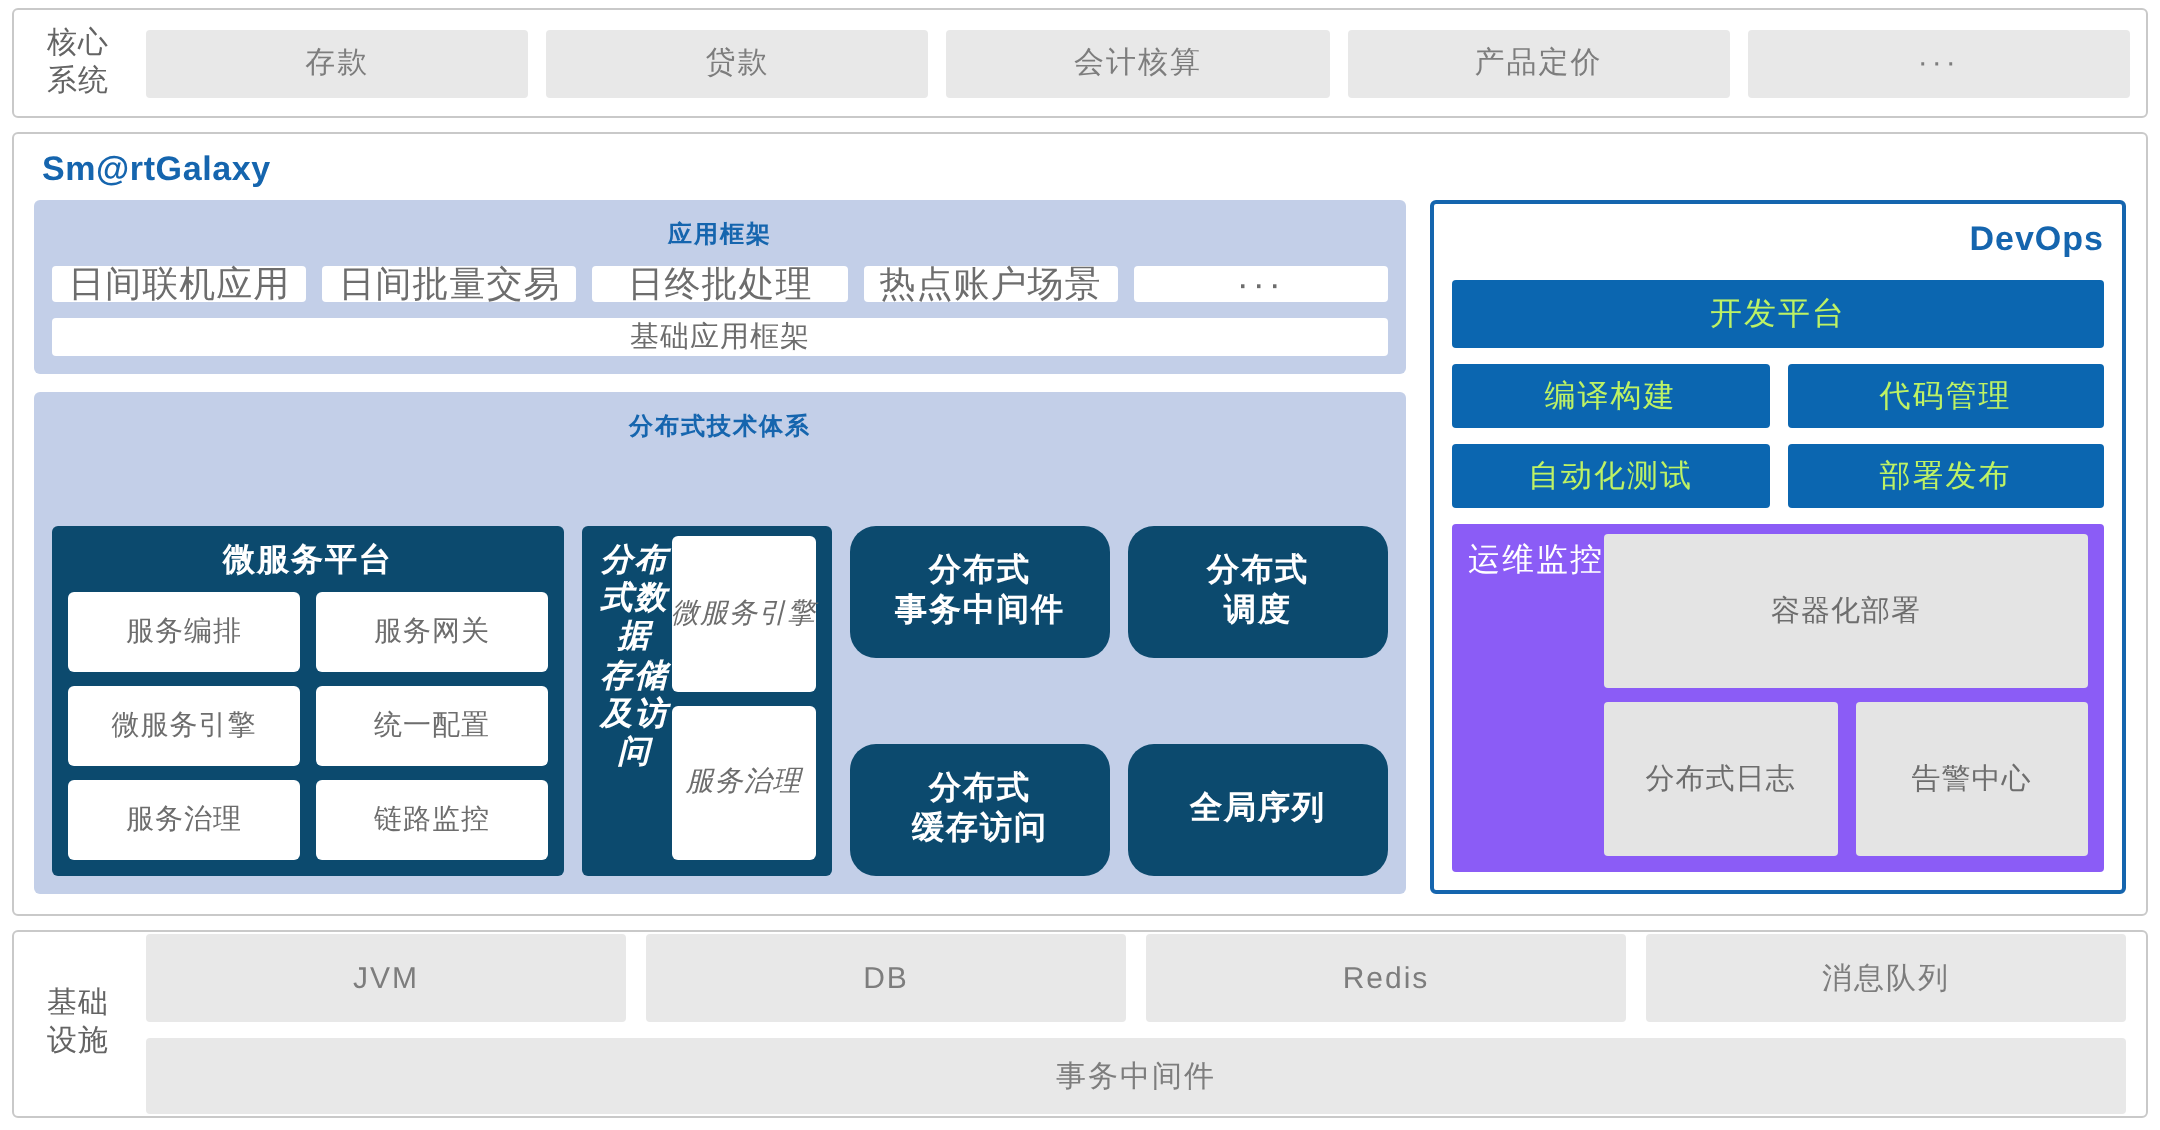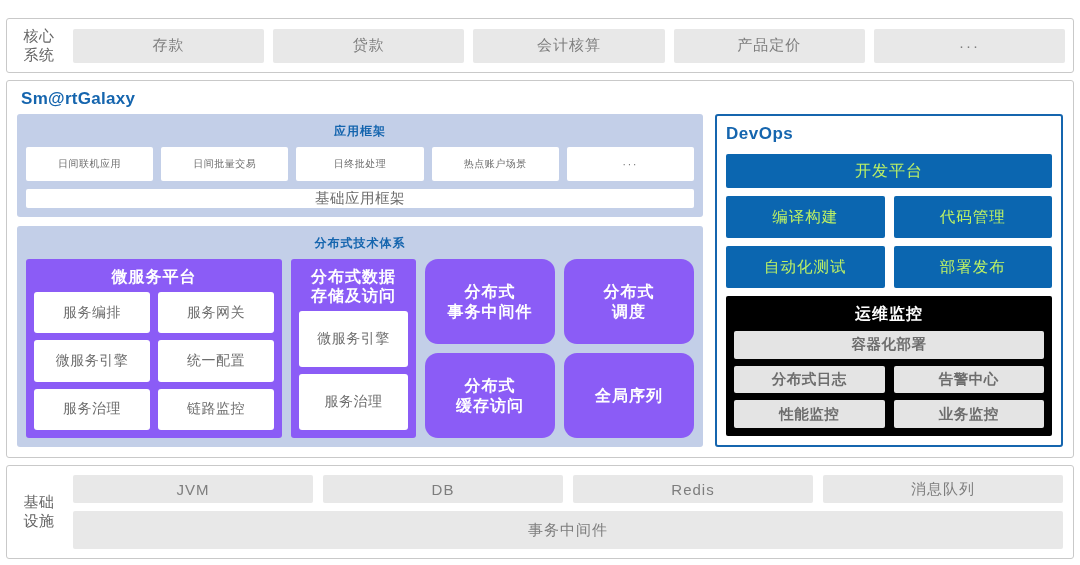--- a/index.html
+++ b/index.html
@@ -26,21 +26,21 @@
   .frame {
     border: 1px solid #c9c9c9;
     border-radius: 3px;
     box-sizing: border-box;
     background: #ffffff;
   }
 
   
   .core-row {
     height: 55px;
-    margin: 18px 6px 0 6px;
+    margin: 4px 6px 0 6px;
     display: flex;
     align-items: center;
     padding: 0 8px 0 6px;
   }
   .side-label {
     flex: 0 0 auto;
     width: 52px;
     text-align: center;
     font-size: 15px;
     color: #646464;
@@ -123,61 +123,63 @@
   .dist-frame { flex: 1 1 auto; min-height: 0; }
 
   .white-row {
     display: flex;
     gap: 8px;
   }
   .white-box {
     flex: 1 1 0;
     background: #ffffff;
     border-radius: 2px;
-    height: 34px;
-    display: flex;
-    align-items: center;
-    justify-content: center;
-    font-size: 10px;
+    height: 18px;
+    display: flex;
+    align-items: center;
+    justify-content: center;
+    font-size: 18px;
     color: #6d6d6d;
     letter-spacing: .5px;
     white-space: nowrap;
   }
   .white-box.wide {
     margin-top: 8px;
     height: 36px;
     font-size: 14.5px;
   }
   .white-box.dots { letter-spacing: 2px; }
 
   
   .dist-cols {
     flex: 1 1 auto;
     display: flex;
     gap: 9px;
     min-height: 0;
   }
   .cyan {
-    background: #8b5cf6;
+    background: #0c4a6e;
     border-radius: 3px;
     color: #ffffff;
+    margin-top: 34px;
   }
   .col-msp {
     flex: 0 0 256px;
     display: flex;
     flex-direction: column;
     padding: 5px 8px 8px 8px;
     box-sizing: border-box;
   }
   .col-store {
     flex: 0 0 125px;
     display: flex;
-    flex-direction: column;
+    flex-direction: row;
     padding: 5px 8px 8px 8px;
     box-sizing: border-box;
+    font-style: italic;
   }
   .col-stack {
     flex: 1 1 0;
     display: flex;
     flex-direction: column;
     gap: 9px;
     min-width: 0;
   }
   .cyan-title {
     text-align: center;
@@ -232,21 +234,21 @@
     border: 2px solid #1565ae;
     border-radius: 3px;
     background: #ffffff;
     padding: 7px 9px 9px 9px;
     box-sizing: border-box;
     display: flex;
     flex-direction: column;
     gap: 8px;
   }
   .devops-title {
-    text-align: left;
+    text-align: right;
     font-size: 17px;
     font-weight: bold;
     color: #1565ae;
     letter-spacing: .5px;
     padding: 1px 0 2px 0;
   }
   .dblue {
     background: #0b66b0;
     color: #bef264;
     border-radius: 2px;
@@ -255,40 +257,38 @@
     height: 34px;
     display: flex;
     align-items: center;
     justify-content: center;
     font-size: 16px;
     letter-spacing: 1px;
   }
   .devops-row {
     display: flex;
     gap: 9px;
-    height: 42px;
+    height: 32px;
   }
   .devops-half {
     flex: 1 1 0;
     display: flex;
     align-items: center;
     justify-content: center;
     font-size: 15.5px;
     letter-spacing: 1px;
   }
   .ops-panel {
     flex: 1 1 auto;
-    background: #000000;
+    background: #8b5cf6;
     border-radius: 2px;
     padding: 5px 8px 8px 8px;
     box-sizing: border-box;
     display: flex;
-    flex-direction: column;
     min-height: 0;
-    font-weight: bold;
   }
   .ops-title {
     text-align: center;
     color: #ffffff;
     font-size: 16px;
     letter-spacing: 1px;
     padding: 3px 0 6px 0;
   }
   .ops-grid {
     flex: 1 1 auto;
@@ -328,21 +328,21 @@
   .infra-body {
     flex: 1 1 auto;
     display: flex;
     flex-direction: column;
     gap: 8px;
     padding-left: 8px;
   }
   .infra-row { display: flex; gap: 10px; }
   .infra-box {
     flex: 1 1 0;
-    height: 28px;
+    height: 44px;
     background: #e8e8e8;
     color: #7d7d7d;
     border-radius: 2px;
     display: flex;
     align-items: center;
     justify-content: center;
     font-size: 15px;
     letter-spacing: 1px;
   }
   .infra-box.full { flex: 1 1 100%; height: 38px; }
@@ -474,24 +474,20 @@
 
           <div class="ops-panel">
             <div class="ops-title">运维监控</div>
             <div class="ops-grid">
               <div class="ops-row">
                 <div class="ops-chip">容器化部署</div>
               </div>
               <div class="ops-row">
                 <div class="ops-chip">分布式日志</div>
                 <div class="ops-chip">告警中心</div>
-              </div>
-              <div class="ops-row">
-                <div class="ops-chip">性能监控</div>
-                <div class="ops-chip">业务监控</div>
               </div>
             </div>
           </div>
 
         </div>
       </div>
 
     </div>
   </div>
 

